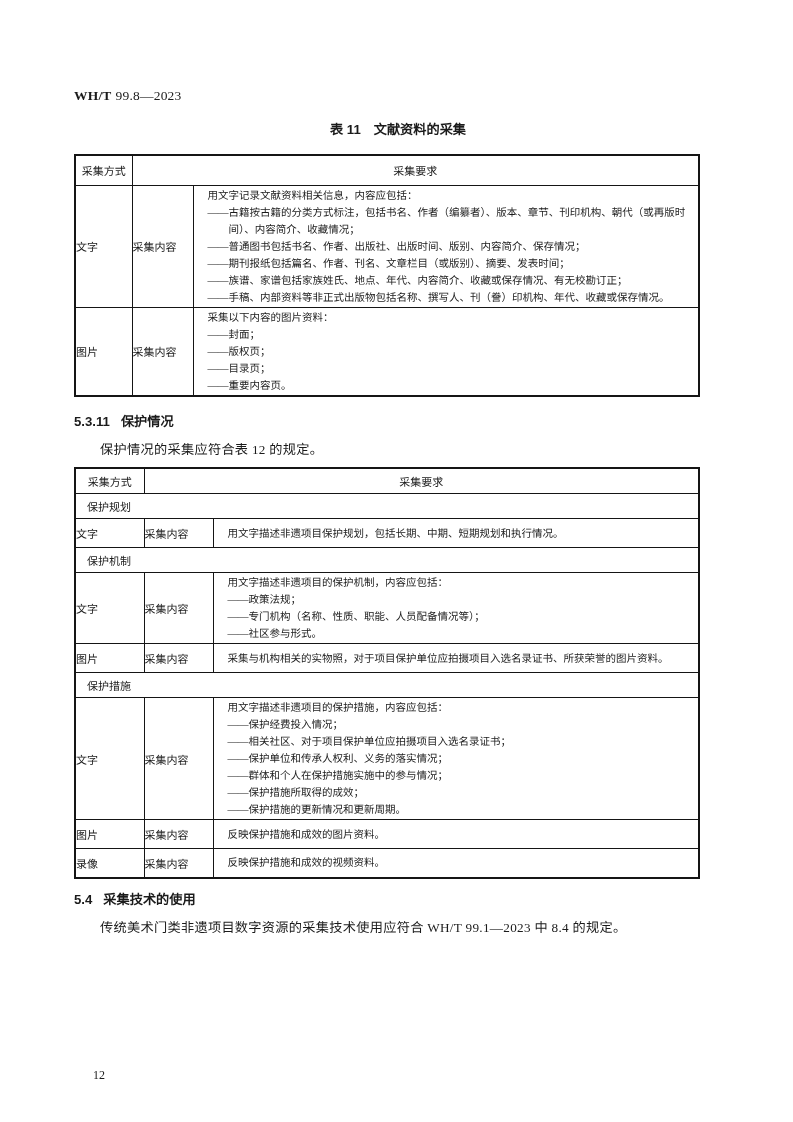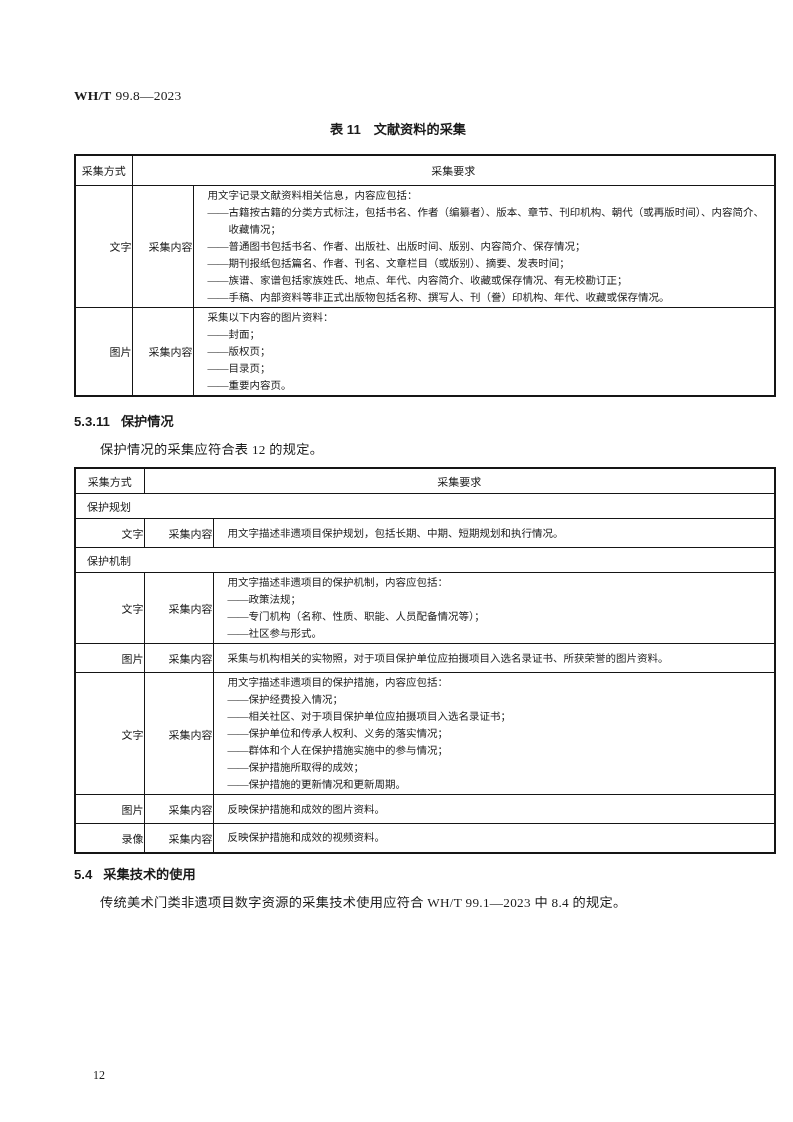--- a/index.html
+++ b/index.html
@@ -20,30 +20,30 @@
   .caption {
     text-align:center; font-weight:bold; font-size:13.2px;
     font-family:"Liberation Sans","DejaVu Sans",sans-serif;
     padding-left:22px; line-height:17px;
   }
   .caption .cap-label { margin-right:13px; }
   .caption1 { margin-top:121px; }
   .caption2 { margin-top:18px; }
 
   table.std {
-    border-collapse:collapse; width:702px; table-layout:fixed;
+    border-collapse:collapse; width:626px; table-layout:fixed;
     border:2px solid #151515; margin-top:16px;
   }
   table.std td { border:1px solid #151515; background:#fff; }
   table.t12 { margin-top:9px; }
 
   td.hcell { text-align:center; vertical-align:middle; font-size:11px; }
   tr.hrow11 { height:30px; }
   tr.hrow12 { height:26px; }
-  td.mcell, td.kcell { text-align:right; vertical-align:middle; font-size:11px; }
+  td.mcell, td.kcell { text-align:left; vertical-align:middle; font-size:11px; }
   td.scell { font-size:11px; padding:4px 11px; vertical-align:middle; }
   tr.secrow { height:24px; }
   tr.r29 { height:29px; }
   td.ccell {
     font-size:10.5px; line-height:17px; padding:1px 6px 1px 14px;
     vertical-align:middle;
   }
   .cline { white-space:normal; }
   .cline.hang { padding-left:21px; text-indent:-21px; }
 
@@ -155,20 +155,23 @@
         </td>
       </tr>
       <tr class="r29">
         <td class="mcell">图片</td>
         <td class="kcell">采集内容</td>
         <td class="ccell">
           <div class="cline">采集与机构相关的实物照，对于项目保护单位应拍摄项目入选名录证书、所获荣誉的图片资料。</div>
         </td>
       </tr>
 
+      <tr class="secrow">
+        <td class="scell" colspan="3">保护措施</td>
+      </tr>
       <tr>
         <td class="mcell">文字</td>
         <td class="kcell">采集内容</td>
         <td class="ccell">
           <div class="cline">用文字描述非遗项目的保护措施，内容应包括：</div>
           <div class="cline hang">——保护经费投入情况；</div>
           <div class="cline hang">——相关社区、对于项目保护单位应拍摄项目入选名录证书；</div>
           <div class="cline hang">——保护单位和传承人权利、义务的落实情况；</div>
           <div class="cline hang">——群体和个人在保护措施实施中的参与情况；</div>
           <div class="cline hang">——保护措施所取得的成效；</div>

